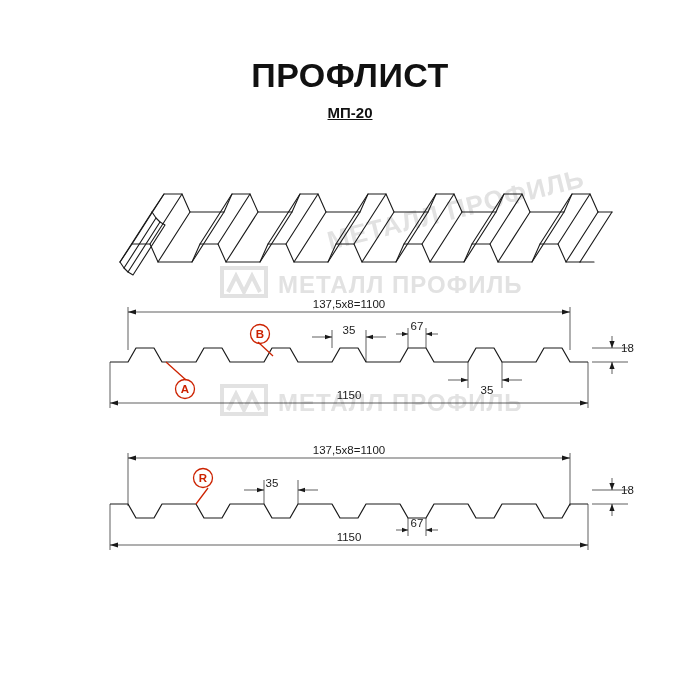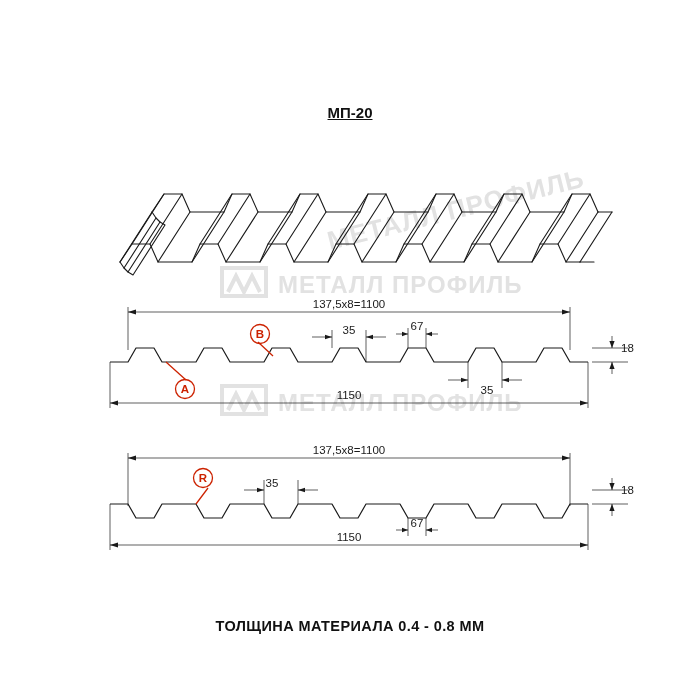--- a/index.html
+++ b/index.html
@@ -60,20 +60,21 @@
     font-weight: bold;
     fill: #e2e2e2;
     letter-spacing: 1px;
   }
 </style>
 </head>
 <body>
 
 <div id="page">
 
+  <div class="title">ПРОФЛИСТ</div>
   <div class="subtitle">МП-20</div>
 
   <svg class="art" width="700" height="700" viewBox="0 0 700 700">
 
     <g opacity="1">
 
       <g transform="translate(222,262)">
         <rect x="0" y="6" width="44" height="28" fill="none" stroke="#e2e2e2" stroke-width="4"></rect>
         <path d="M6,30 L14,14 L22,30 L30,14 L38,30" fill="none" stroke="#e2e2e2" stroke-width="4"></path>
         <text class="wm-text" x="56" y="31" font-size="24">МЕТАЛЛ ПРОФИЛЬ</text>
@@ -295,15 +296,14 @@
 
       <g>
         <line x1="196" y1="504" x2="208" y2="488" stroke="#cc2200" stroke-width="1.3"></line>
         <circle cx="203" cy="478" r="9.5" fill="none" stroke="#cc2200" stroke-width="1.3"></circle>
         <text x="203" y="482" text-anchor="middle" font-size="11.5" fill="#cc2200" font-weight="bold">R</text>
       </g>
     </g>
 
   </svg>
 
-  <div class="footer">ТОЛЩИНА МАТЕРИАЛА 0.4 - 0.8 ММ</div>
 
 </div>
 
 </body></html>

